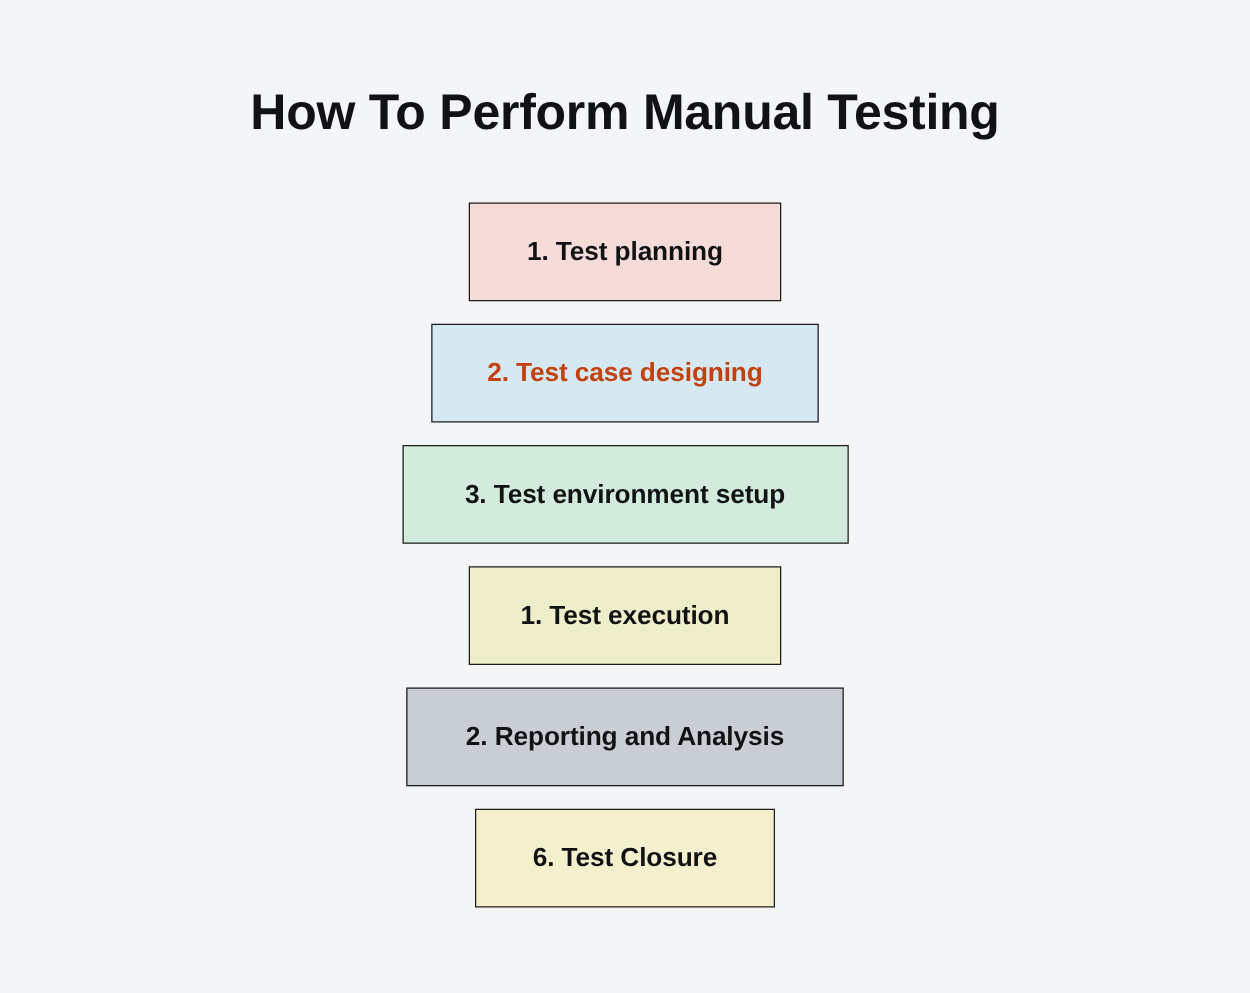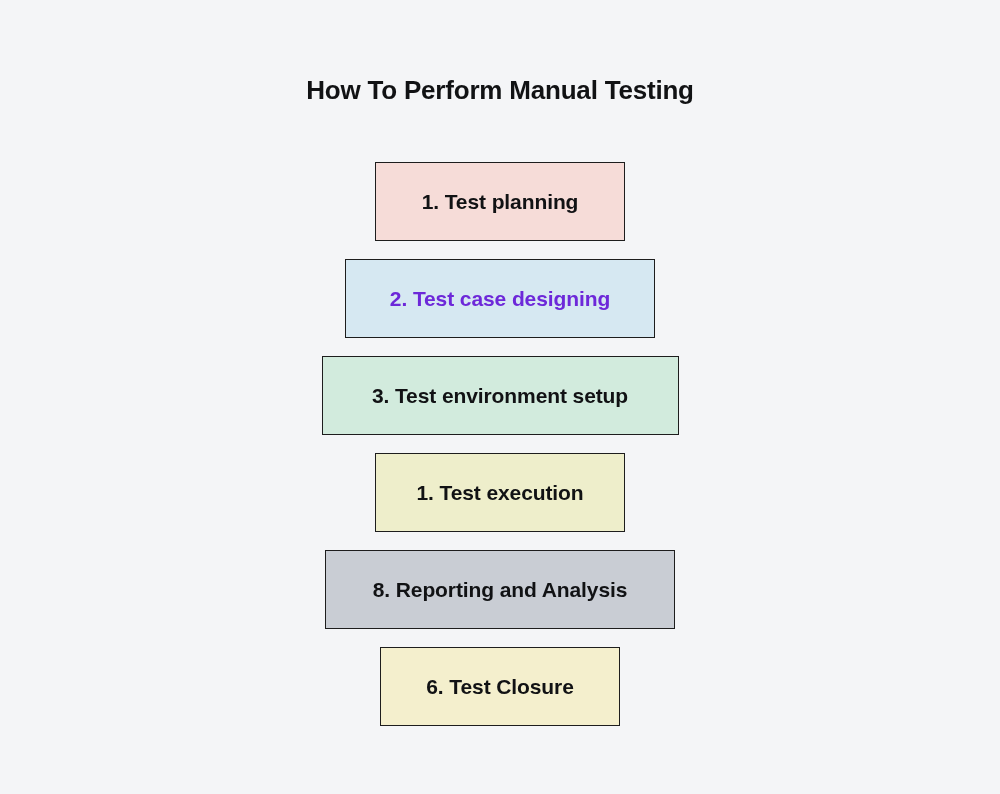--- a/index.html
+++ b/index.html
@@ -19,21 +19,21 @@
     width: 1000px;
     height: 794px;
     background: #f4f5f7;
   }
   .page-title {
     position: absolute;
     top: 66px;
     left: 0;
     width: 1000px;
     text-align: center;
-    font-size: 26px;
+    font-size: 40px;
     font-weight: bold;
     color: #111214;
     letter-spacing: -0.2px;
     line-height: 48px;
     white-space: nowrap;
   }
   .steps-stack {
     position: absolute;
     top: 162px;
     left: 0;
@@ -73,33 +73,33 @@
 
   <div class="page-title" style="color: rgb(17, 18, 20);">How To Perform Manual Testing</div>
 
   <div class="steps-stack">
 
     <div class="step-box" style="background: rgb(246, 220, 216); width: 250px; border-color: rgb(29, 29, 29);">
       <span class="step-label" style="color: rgb(17, 18, 20);">1. Test planning</span>
     </div>
 
     <div class="step-box" style="background: rgb(214, 232, 242); width: 310px; border-color: rgb(29, 29, 29);">
-      <span class="step-label" style="color: #6d28d9;">2. Test case designing</span>
+      <span class="step-label" style="color: #c2410c;">2. Test case designing</span>
     </div>
 
     <div class="step-box" style="background: rgb(210, 235, 221); width: 357px; border-color: rgb(29, 29, 29);">
       <span class="step-label" style="color: rgb(17, 18, 20);">3. Test environment setup</span>
     </div>
 
     <div class="step-box" style="background: rgb(238, 238, 203); width: 250px; border-color: rgb(29, 29, 29);">
       <span class="step-label" style="color: rgb(17, 18, 20);">1. Test execution</span>
     </div>
 
     <div class="step-box" style="background: rgb(201, 205, 212); width: 350px; border-color: rgb(29, 29, 29);">
-      <span class="step-label" style="color: rgb(17, 18, 20);">8. Reporting and Analysis</span>
+      <span class="step-label" style="color: rgb(17, 18, 20);">2. Reporting and Analysis</span>
     </div>
 
     <div class="step-box" style="background: rgb(244, 239, 205); width: 240px; border-color: rgb(29, 29, 29);">
       <span class="step-label" style="color: rgb(17, 18, 20);">6. Test Closure</span>
     </div>
 
   </div>
 </div>
 
 </body></html>

